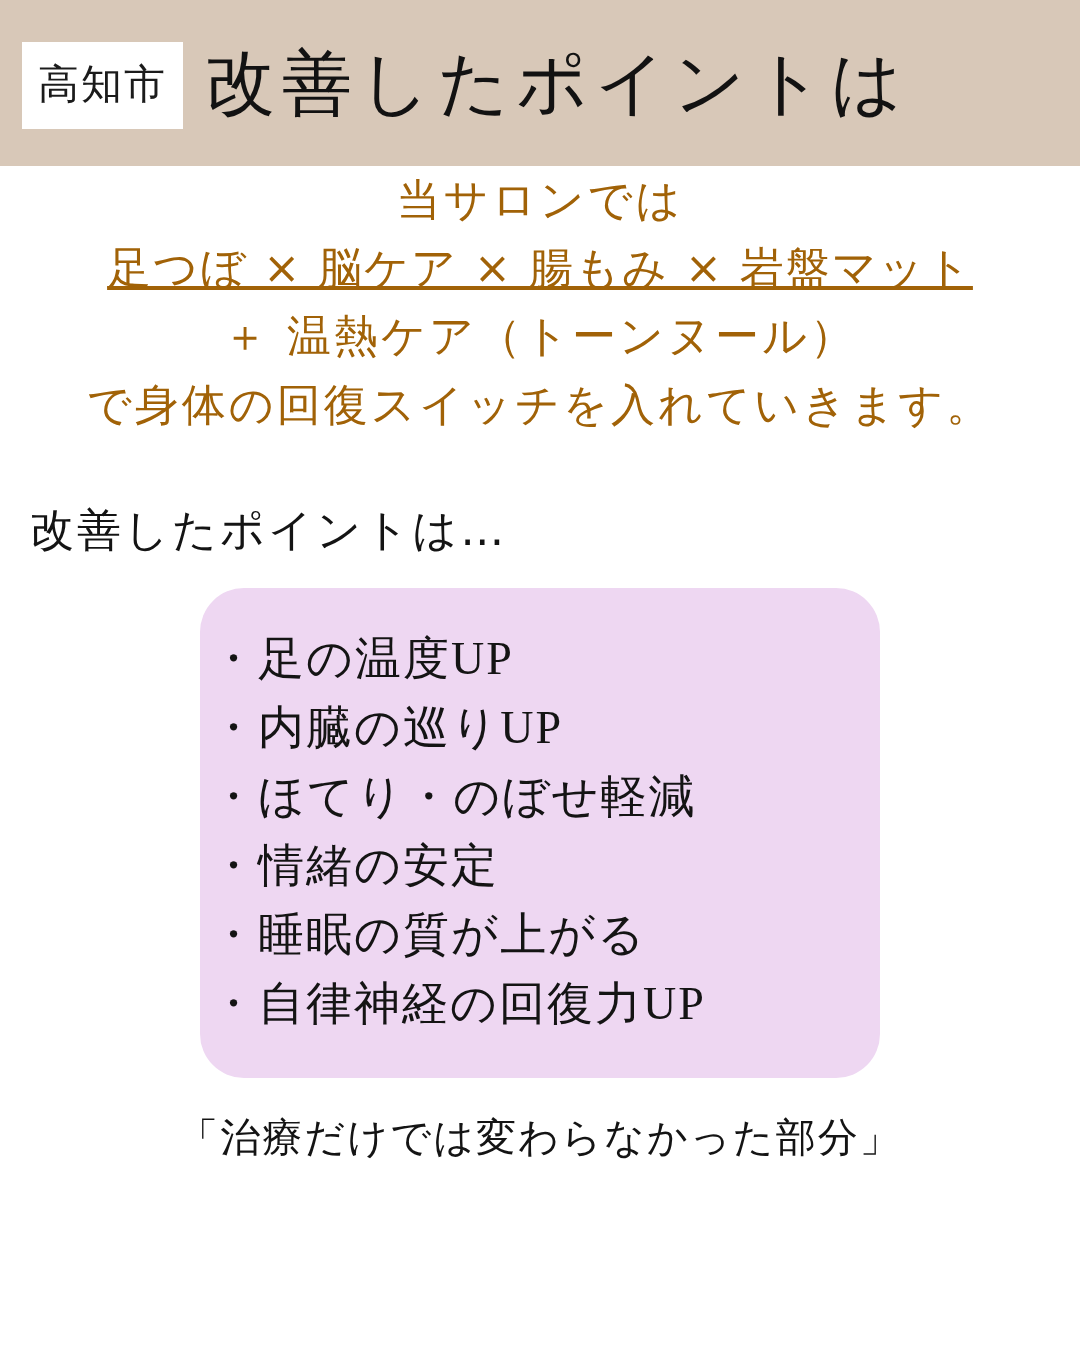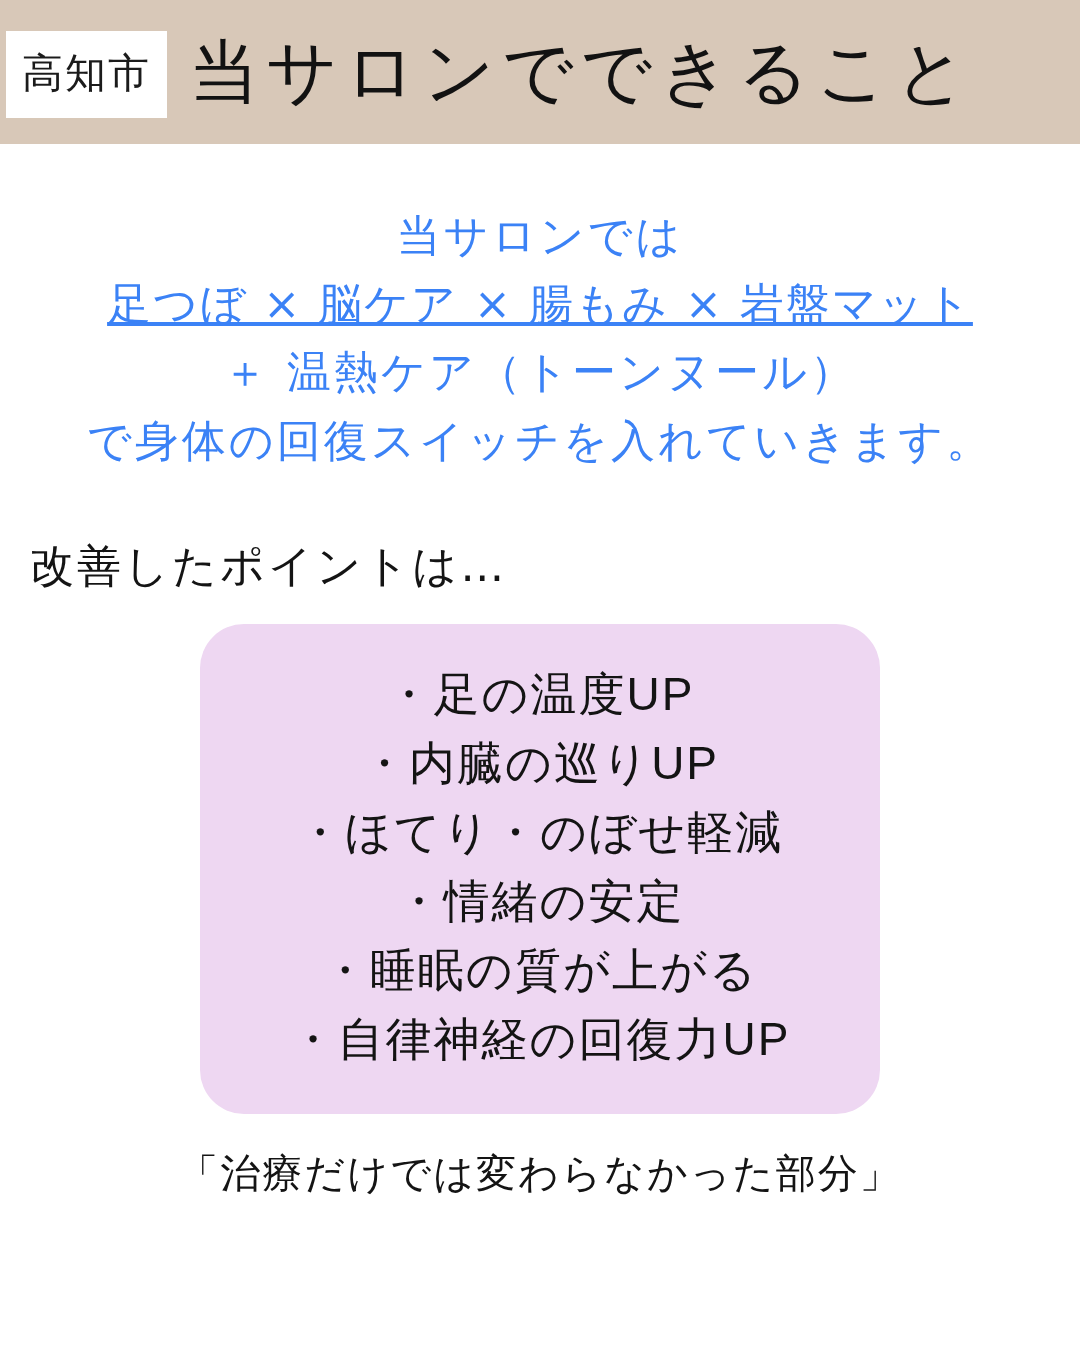--- a/index.html
+++ b/index.html
@@ -19,26 +19,26 @@
     position: relative;
     width: 1080px;
     height: 1350px;
     box-sizing: border-box;
   }
 
   
   .header-band {
     position: relative;
     width: 100%;
-    height: 144px;
+    height: 166px;
     background: #d8c8b8;
     display: flex;
     align-items: center;
     box-sizing: border-box;
-    padding-left: 6px;
+    padding-left: 22px;
     text-align: right;
   }
 
   .city-tag {
     background: #ffffff;
     color: #1b1b1b;
     font-size: 41px;
     letter-spacing: 2px;
     line-height: 1;
     padding: 22px 16px 24px 16px;
@@ -58,26 +58,25 @@
     font-weight: 400;
   }
 
   
   .content {
     padding: 0 30px;
     box-sizing: border-box;
   }
 
   .intro {
-    margin-top: 58px;
     text-align: center;
     font-size: 44px;
     line-height: 1.55;
     letter-spacing: 3px;
-    color: #3b82f6;
+    color: #a16207;
     font-family: "DejaVu Sans", "Liberation Sans", sans-serif;
   }
   .intro div {
     white-space: nowrap;
   }
   .intro .line-wide {
     letter-spacing: 2px;
     text-decoration: underline;
   }
 
@@ -92,27 +91,27 @@
   .points-card {
     margin: 28px auto 0 auto;
     width: 680px;
     background: #eed7f2;
     border-radius: 44px;
     padding: 36px 10px 40px 10px;
     box-sizing: border-box;
   }
 
   .point {
-    text-align: center;
+    text-align: left;
     font-size: 46px;
     line-height: 1.5;
     letter-spacing: 2px;
     color: #141414;
     white-space: nowrap;
-    font-family: Liberation Sans, sans-serif;
+    font-family: Liberation Serif, serif;
   }
 
   .closing {
     margin-top: 30px;
     text-align: center;
     font-size: 40px;
     line-height: 1.45;
     letter-spacing: 2px;
     color: #141414;
     font-family: "DejaVu Sans", "Liberation Sans", sans-serif;
@@ -121,21 +120,21 @@
     white-space: nowrap;
   }
 </style>
 </head>
 <body>
 
 <div class="page">
 
   <div class="header-band">
     <div class="city-tag">高知市</div>
-    <div class="header-title">当サロンでできること</div>
+    <div class="header-title">改善したポイントは</div>
   </div>
 
   <div class="content">
 
     <div class="intro">
       <div>当サロンでは</div>
       <div class="line-wide">足つぼ × 脳ケア × 腸もみ × 岩盤マット</div>
       <div>＋ 温熱ケア（トーンヌール）</div>
       <div>で身体の回復スイッチを入れていきます。</div>
     </div>

